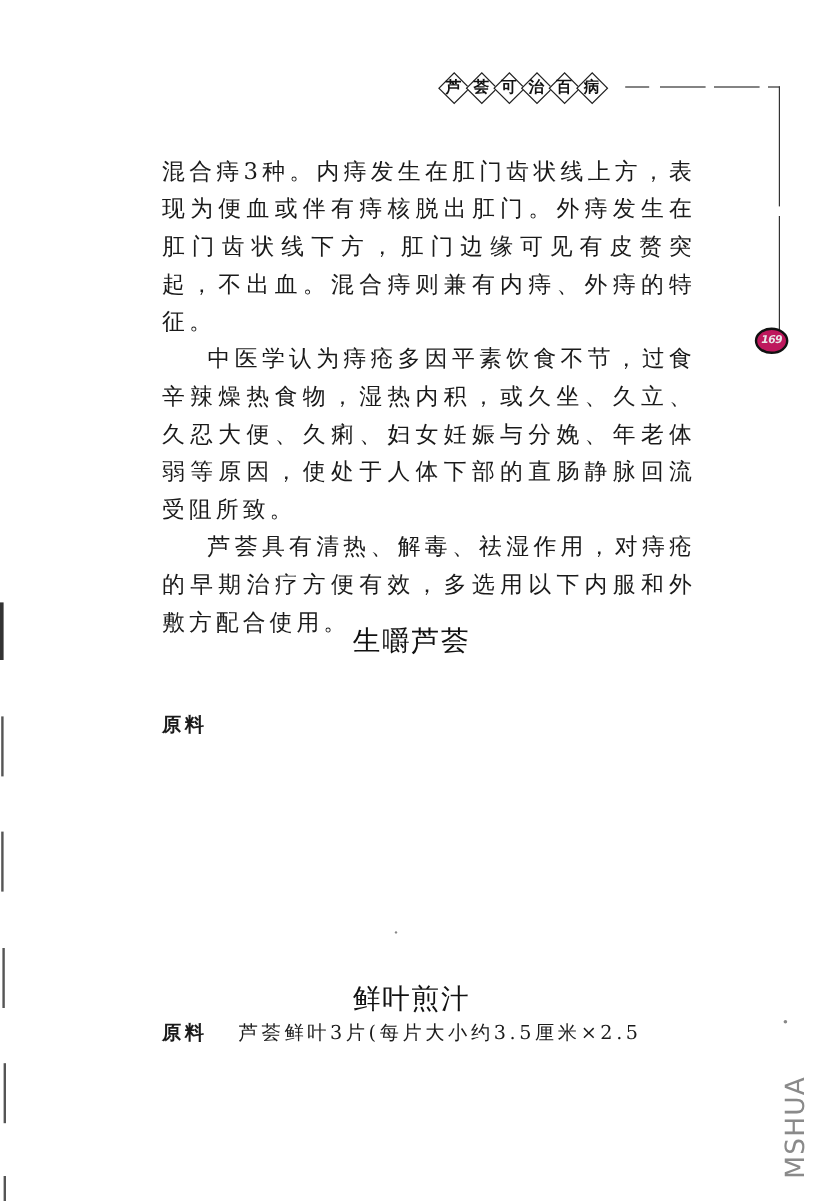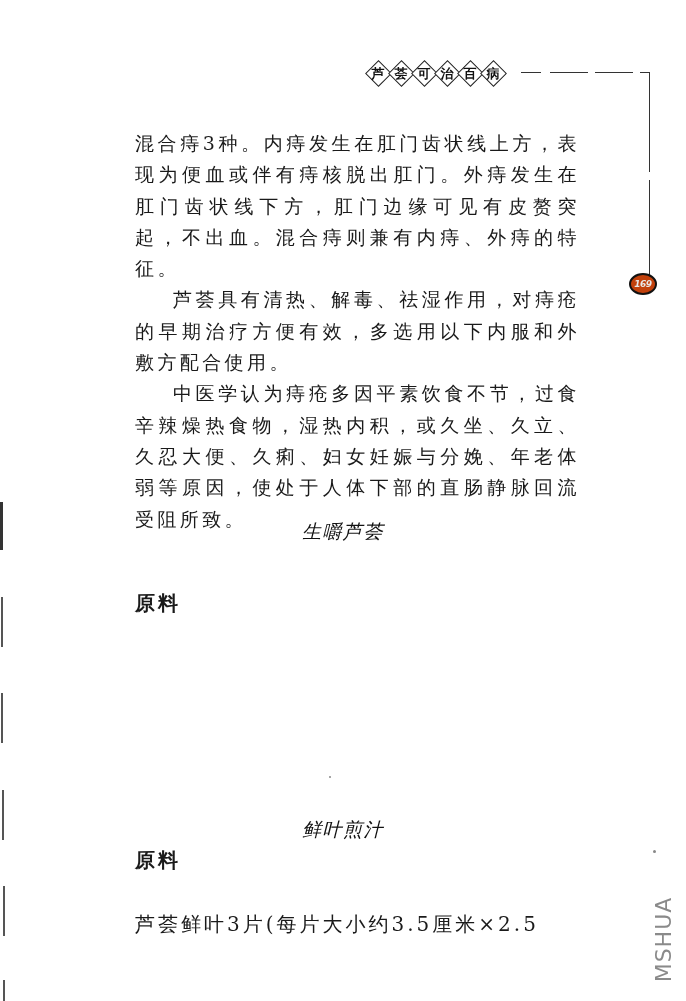--- a/index.html
+++ b/index.html
@@ -68,21 +68,21 @@
     }
 
     
     .page-badge {
       position: absolute;
       left: 629px;
       top: 273px;
       width: 28px;
       height: 22px;
       border-radius: 50%;
-      background: #c2410c;
+      background: #be185d;
       border: 2px solid #111;
       display: flex;
       align-items: center;
       justify-content: center;
       box-sizing: border-box;
     }
     .page-badge span {
       font-family: "DejaVu Sans", sans-serif;
       font-size: 9px;
       font-weight: bold;
@@ -110,37 +110,35 @@
     }
     .para.first {
       margin-top: 0;
     }
 
     .section-title {
       position: absolute;
       left: 0;
       width: 686px;
       text-align: center;
-      font-size: 19px;
+      font-size: 23px;
       letter-spacing: 1.5px;
       font-family: "DejaVu Sans", "Liberation Sans", sans-serif;
       color: #111;
-      font-style: italic;
     }
 
     .recipe-block {
       position: absolute;
       left: 135px;
       width: 450px;
     }
     .recipe-row {
       display: flex;
-      font-size: 20px;
+      font-size: 16px;
       line-height: 31.5px;
-      flex-direction: column;
     }
     .recipe-label {
       width: 64px;
       flex: 0 0 64px;
       font-weight: bold;
       letter-spacing: 3px;
     }
     .recipe-text {
       flex: 1;
       letter-spacing: 3px;
@@ -210,22 +208,22 @@
 <div class="header-dash" style="left:640px;width:10px;"></div>
 <div class="header-vline" style="top:72px;height:100px;"></div>
 <div class="header-vline" style="top:180px;height:95px;"></div>
 
 <div class="page-badge">
   <span>169</span>
 </div>
 
 <div class="content">
   <p class="para first">混合痔3种。内痔发生在肛门齿状线上方，表现为便血或伴有痔核脱出肛门。外痔发生在肛门齿状线下方，肛门边缘可见有皮赘突起，不出血。混合痔则兼有内痔、外痔的特征。</p>
+  <p class="para indent">中医学认为痔疮多因平素饮食不节，过食辛辣燥热食物，湿热内积，或久坐、久立、久忍大便、久痢、妇女妊娠与分娩、年老体弱等原因，使处于人体下部的直肠静脉回流受阻所致。</p>
   <p class="para indent">芦荟具有清热、解毒、祛湿作用，对痔疮的早期治疗方便有效，多选用以下内服和外敷方配合使用。</p>
-  <p class="para indent">中医学认为痔疮多因平素饮食不节，过食辛辣燥热食物，湿热内积，或久坐、久立、久忍大便、久痢、妇女妊娠与分娩、年老体弱等原因，使处于人体下部的直肠静脉回流受阻所致。</p>
 </div>
 
 <div class="section-title" style="top:519px;">生嚼芦荟</div>
 <div class="recipe-block" style="top:588px;">
   <div class="recipe-row">
     <span class="recipe-label">原料</span>
   </div>
 </div>
 
 <div class="section-title" style="top:786px;margin-top:31px;">鲜叶煎汁</div>

